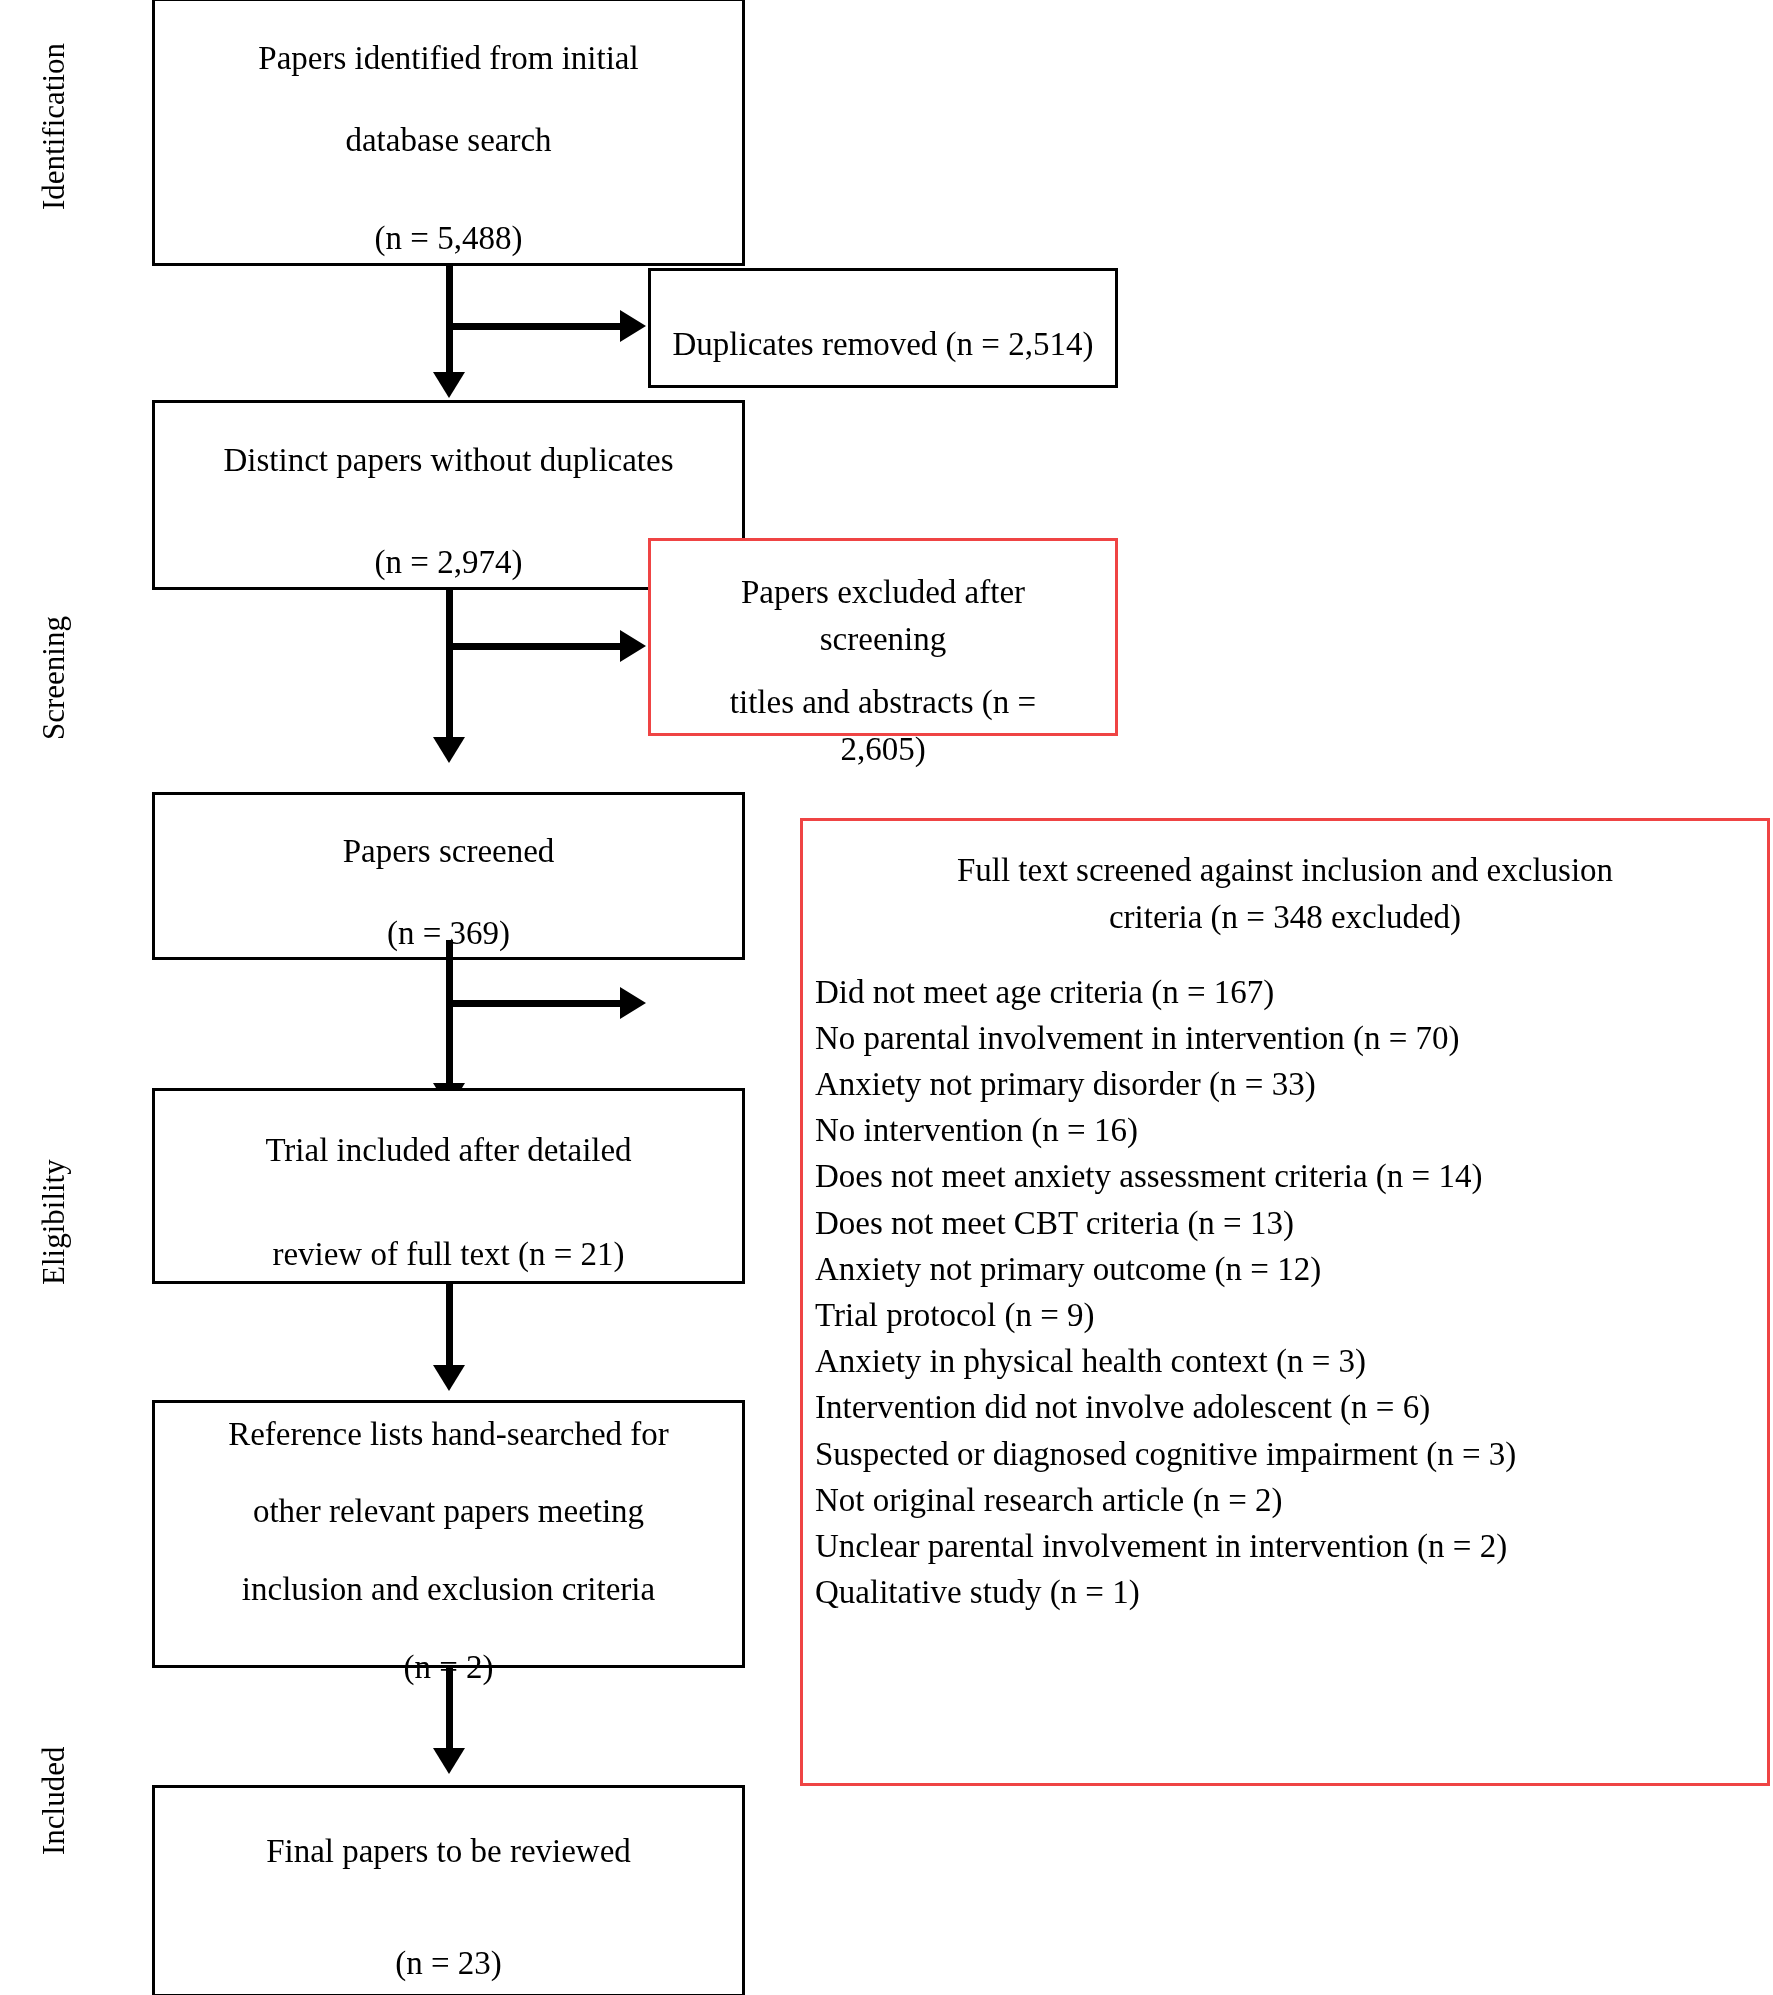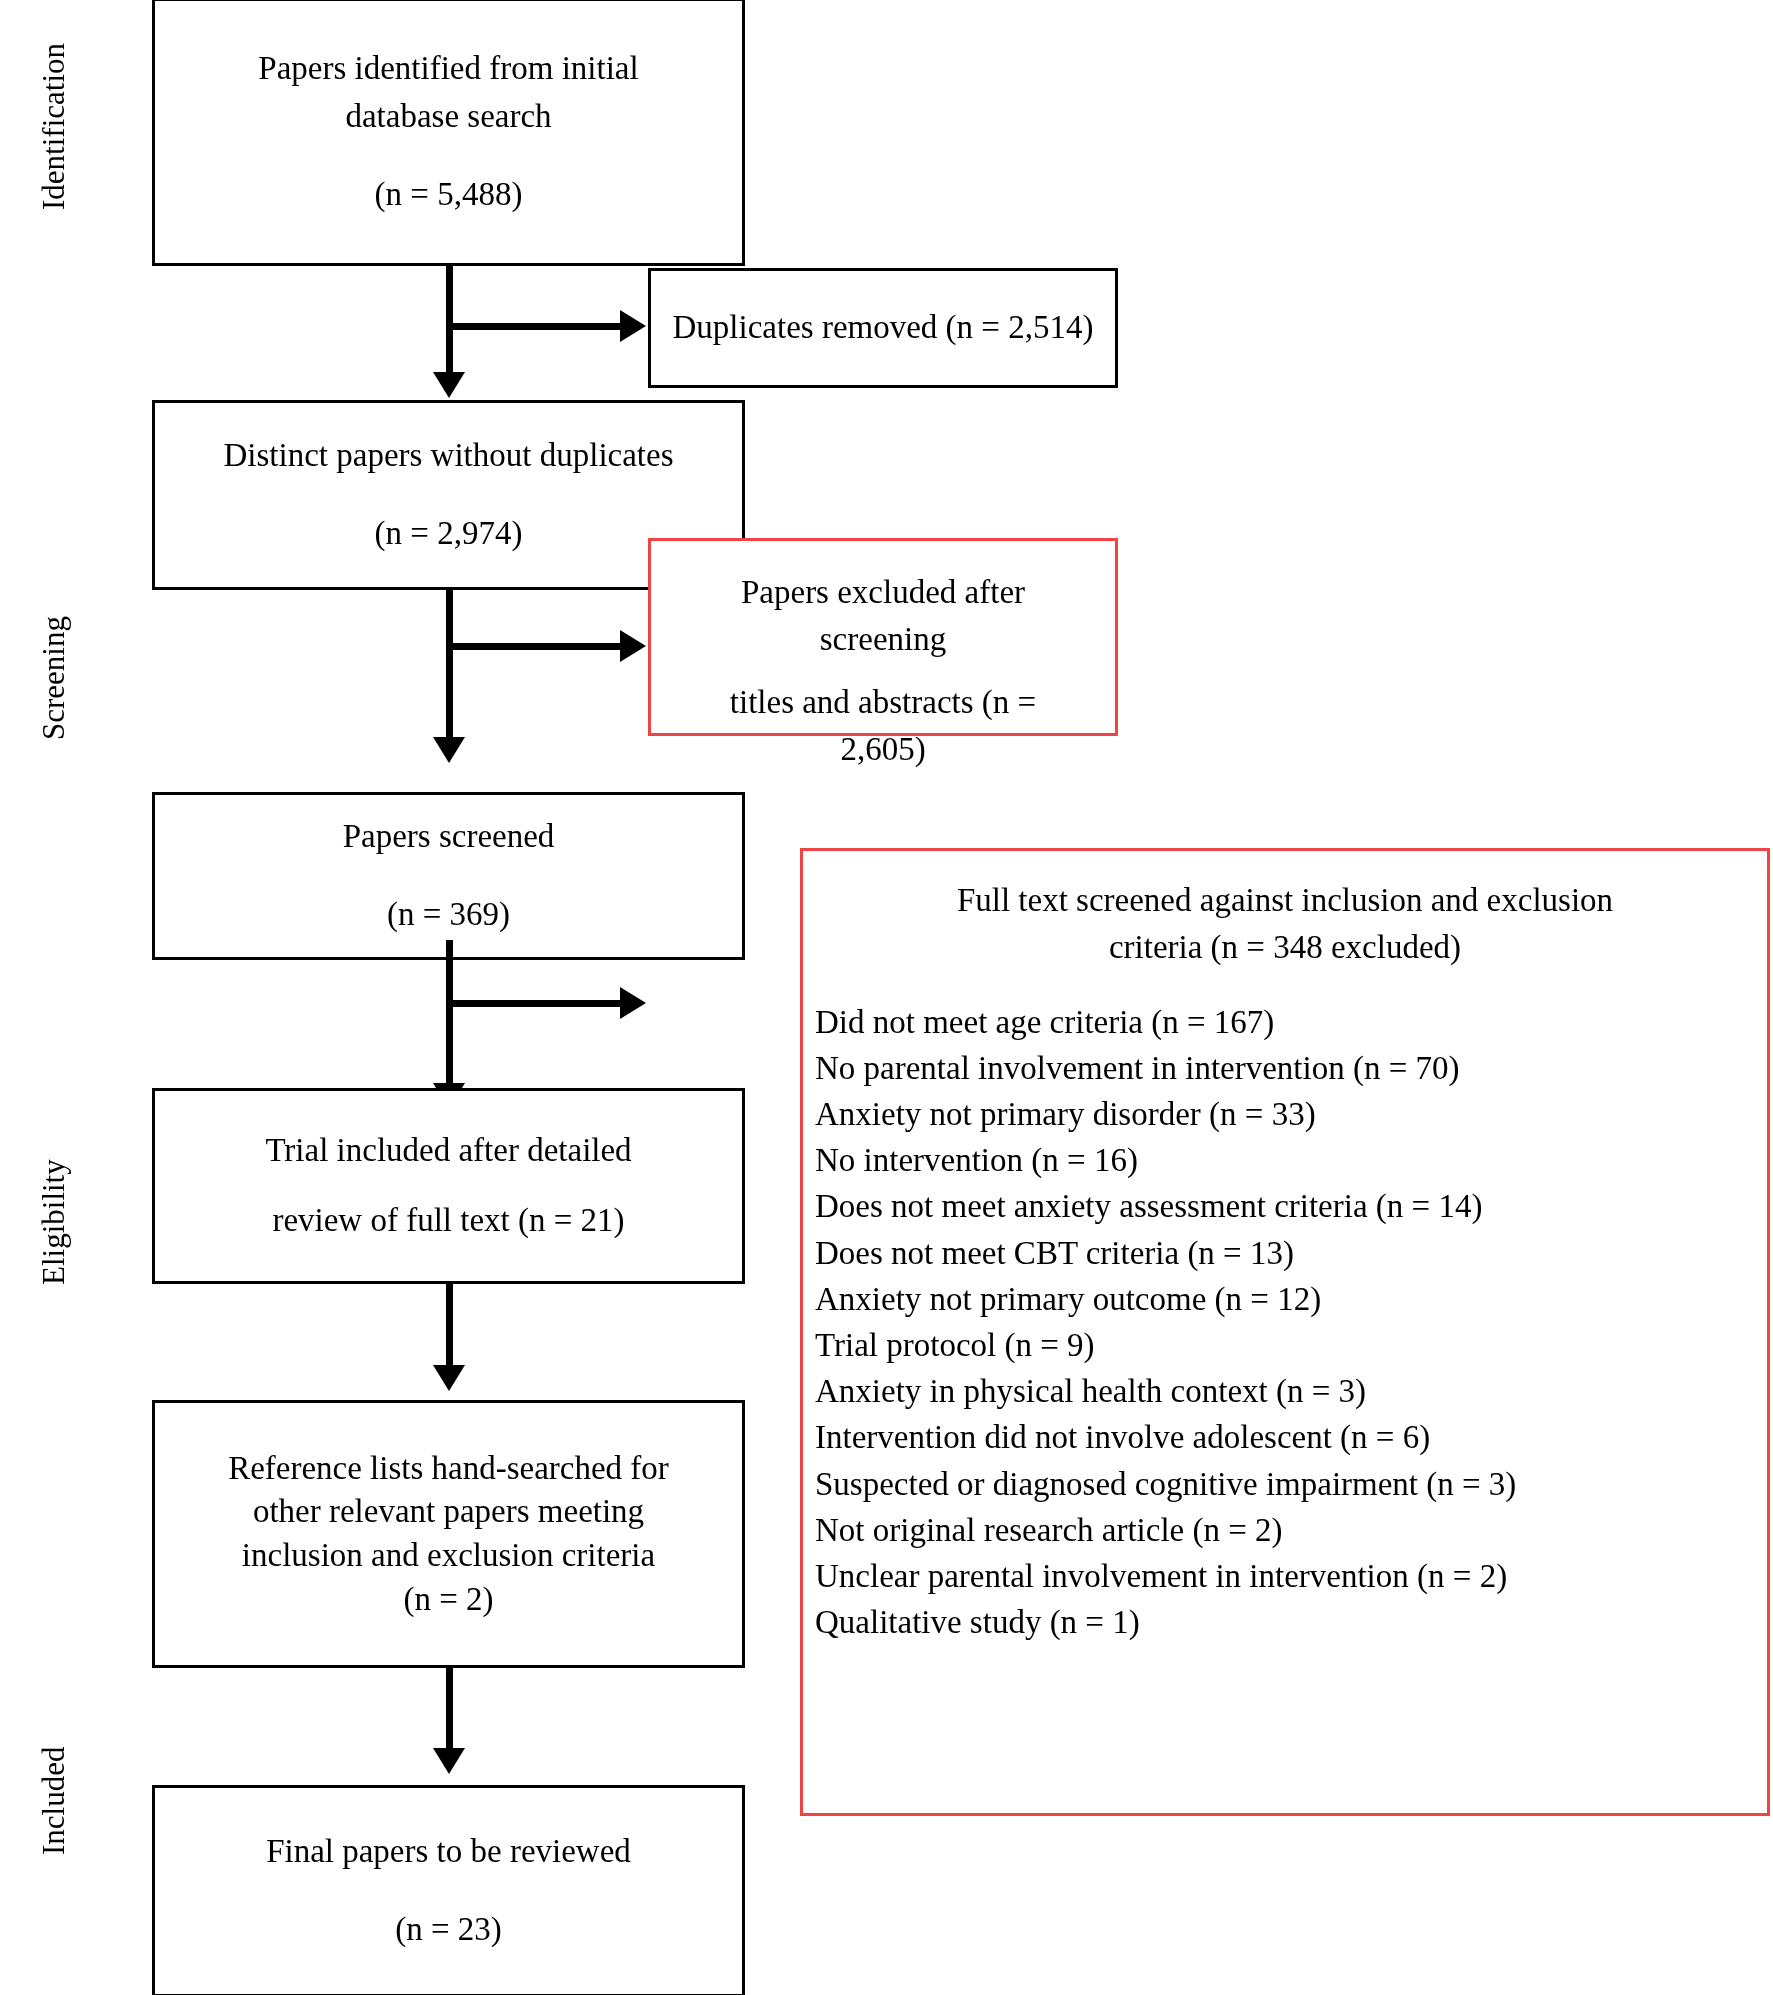--- a/index.html
+++ b/index.html
@@ -36,20 +36,21 @@
     justify-content: center;
     text-align: center;
     font-size: 33px;
     line-height: 1.45;
   }
   .box .line {
     display: block;
     width: 100%;
     padding: 0 14px;
     box-sizing: border-box;
+    margin-top: 34px;
   }
   .box .gap {
     height: 30px;
   }
   .excl-box {
     position: absolute;
     border: 3px solid #ef4444;
     background: #ffffff;
     box-sizing: border-box;
     font-size: 33px;
@@ -148,21 +149,21 @@
     <span class="line">Papers screened</span>
     <span class="gap"></span>
     <span class="line">(n = 369)</span>
   </div>
 
   <div class="vline" style="left:446px; top:940px; height:152px;"></div>
   <div class="hline" style="left:446px; top:1000px; width:178px;"></div>
   <div class="arrow-right" style="left:620px; top:987px;"></div>
   <div class="arrow-down" style="left:433px; top:1083px;"></div>
 
-  <div class="excl-box" style="left:800px; top:818px; width:970px; height:968px;margin-top:30px;">
+  <div class="excl-box" style="left:800px; top:818px; width:970px; height:968px;">
     <div class="excl-head">
       <div>Full text screened against inclusion and exclusion</div>
       <div>criteria (n = 348 excluded)</div>
     </div>
     <div class="excl-list">
       <div class="excl-item">Did not meet age criteria (n = 167)</div>
       <div class="excl-item">No parental involvement in intervention (n = 70)</div>
       <div class="excl-item">Anxiety not primary disorder (n = 33)</div>
       <div class="excl-item">No intervention (n = 16)</div>
       <div class="excl-item">Does not meet anxiety assessment criteria (n = 14)</div>

